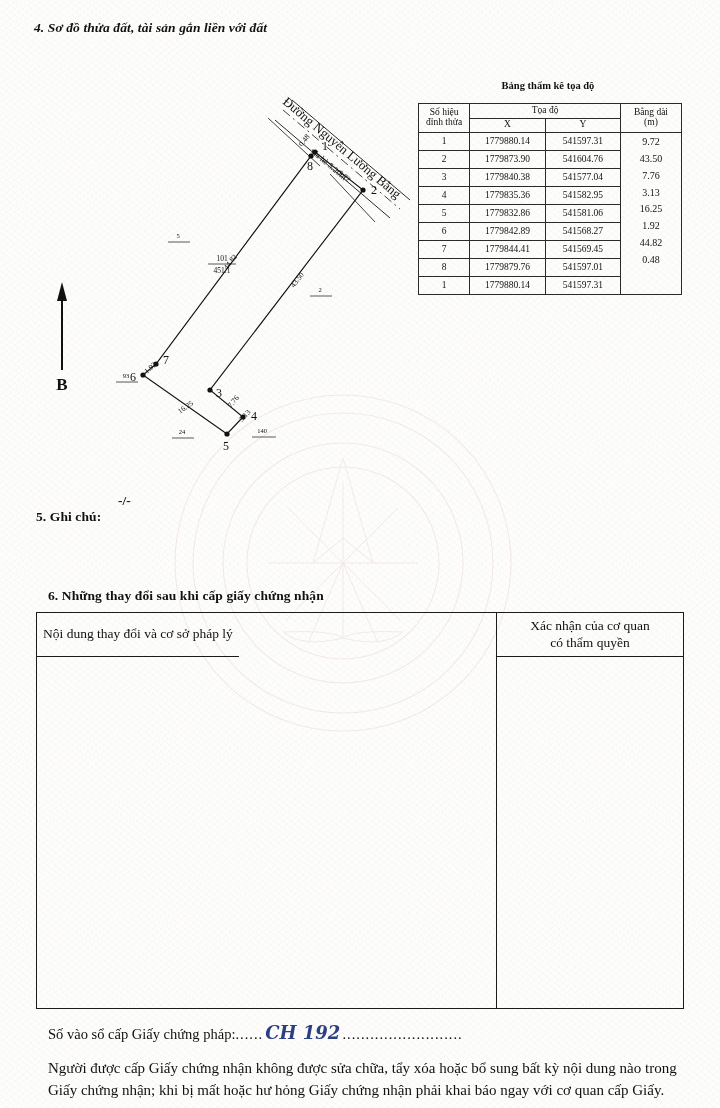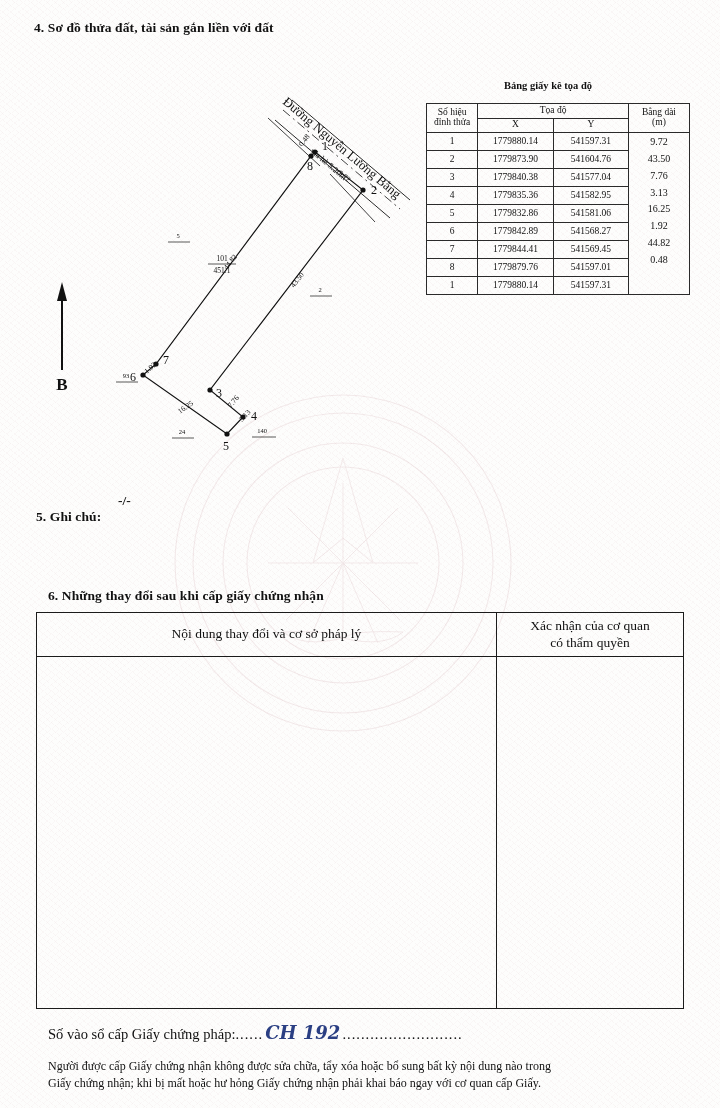--- a/index.html
+++ b/index.html
@@ -41,21 +41,21 @@
   }
 
   
   .section-heading {
     position: absolute;
     font-weight: bold;
     font-size: 13.5px;
     letter-spacing: 0.1px;
     white-space: nowrap;
   }
-  #sec4-heading { left: 34px; top: 20px; }
+  #sec4-heading { left: 34px; top: 20px; font-style: italic; }
   #sec5-heading { left: 36px; top: 493px; margin-top: 16px; }
   #sec6-heading { left: 48px; top: 588px; }
 
   .note-value {
     position: absolute;
     font-weight: bold;
     font-size: 13.5px;
   }
   #sec5-value { left: 118px; top: 493px; }
 
@@ -67,21 +67,20 @@
     width: 260px;
     text-align: center;
     font-size: 10.5px;
     font-weight: bold;
   }
   #coord-table-wrap {
     position: absolute;
     left: 418px;
     top: 103px;
     width: 264px;
-    margin-left: 8px;
   }
   table.coord {
     border-collapse: collapse;
     width: 100%;
     font-size: 9.5px;
     line-height: 1.05;
   }
   table.coord th,
   table.coord td {
     border: 1px solid #2a2a2a;
@@ -132,21 +131,21 @@
     height: 397px;
     border: 1.6px solid #1b1b1b;
     box-sizing: border-box;
     display: flex;
   }
   .ct-col-left {
     width: 460px;
     box-sizing: border-box;
     border-right: 1.4px solid #1b1b1b;
     display: flex;
-    flex-direction: column;
+    flex-direction: row;
   }
   .ct-col-right {
     flex: 1;
     box-sizing: border-box;
     display: flex;
     flex-direction: column;
   }
   .ct-head {
     height: 44px;
     border-bottom: 1.4px solid #1b1b1b;
@@ -176,21 +175,21 @@
     font-weight: bold;
     color: #2b3f83;
     font-size: 18px;
     padding: 0 2px;
   }
   #footer-notice {
     position: absolute;
     left: 48px;
     top: 1058px;
     width: 638px;
-    font-size: 12px;
+    font-size: 15px;
     line-height: 1.45;
     text-align: left;
   }
   #footer-notice .ln { display: block; white-space: nowrap; }
 </style>
 </head>
 <body>
 
 <div id="page">
 
@@ -295,21 +294,21 @@
         <text x="96" y="308" text-anchor="middle">93</text>
         <line x1="86" y1="312" x2="108" y2="312" stroke="#111" stroke-width="0.7"></line>
         <text x="152" y="364" text-anchor="middle">24</text>
         <line x1="142" y1="368" x2="164" y2="368" stroke="#111" stroke-width="0.7"></line>
         <text x="232" y="363" text-anchor="middle">140</text>
         <line x1="222" y1="367" x2="246" y2="367" stroke="#111" stroke-width="0.7"></line>
       </g>
     </svg>
   </div>
 
-  <div id="coord-title">Bảng giấy kê tọa độ</div>
+  <div id="coord-title">Bảng thẩm kê tọa độ</div>
 
   <div id="coord-table-wrap">
     <table class="coord">
       <thead>
         <tr>
           <th rowspan="2" class="hdr-tall">
             <span>Số hiệu</span><br>
             <span>đỉnh thửa</span>
           </th>
           <th colspan="2">Tọa độ</th>

